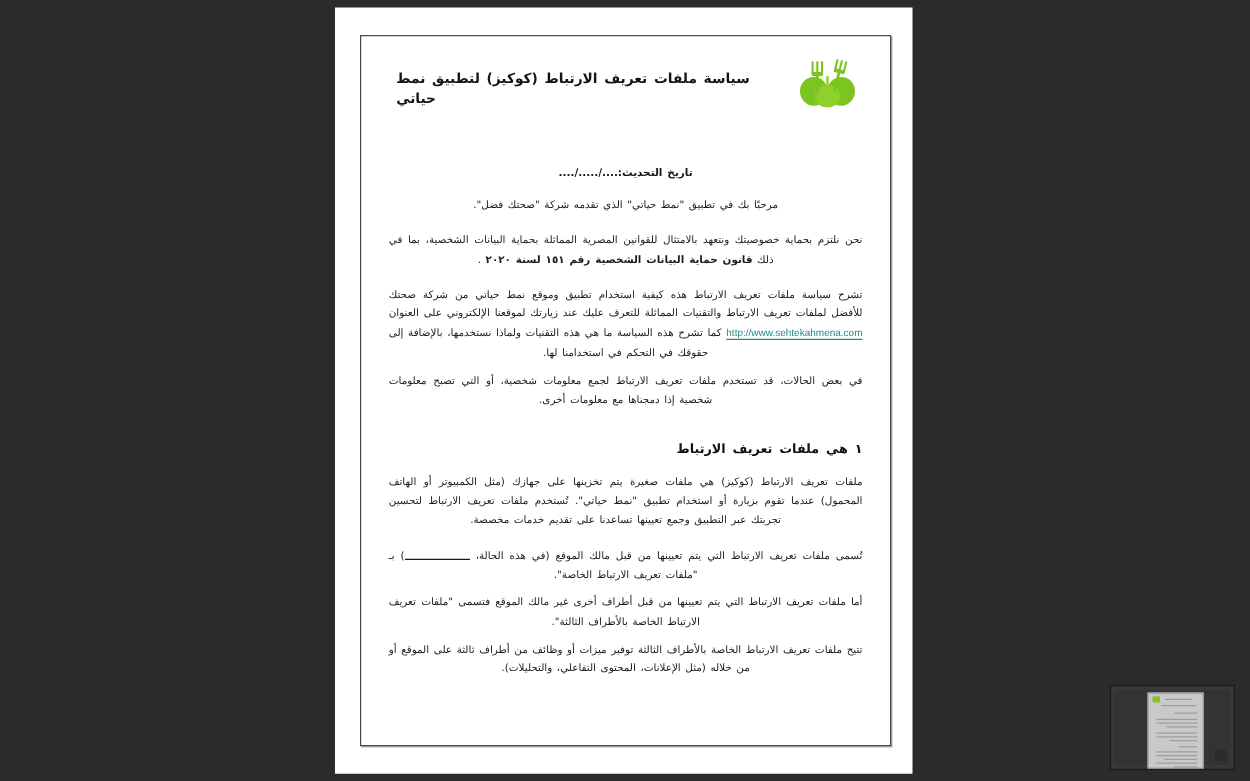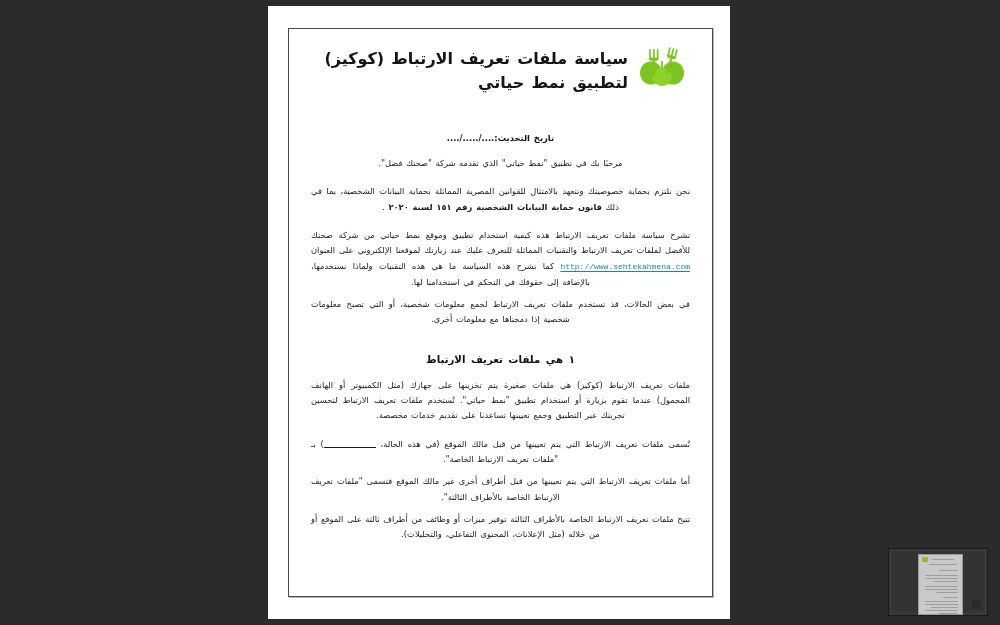--- a/index.html
+++ b/index.html
@@ -81,25 +81,25 @@
     flex: 1 1 auto;
     display: flex;
     align-items: center;
     justify-content: center;
     min-height: 60px;
     padding: 0 6px;
   }
 
   #doc-title {
     font-family: "DejaVu Sans", "Liberation Sans", sans-serif;
-    font-size: 16px;
+    font-size: 11px;
     font-weight: bold;
     color: #151515;
     line-height: 1.5;
-    text-align: right;
+    text-align: left;
     letter-spacing: 0.3px;
     word-spacing: 1.5px;
   }
 
   
   .para {
     font-family: "DejaVu Sans", "Liberation Sans", sans-serif;
     font-size: 8.3px;
     color: #1b1b1b;
     line-height: 1.85;
@@ -127,32 +127,31 @@
   }
 
   
   .doc-link {
     color: #1f8a8a;
     text-decoration: underline;
     text-underline-offset: 1.5px;
     direction: ltr;
     unicode-bidi: embed;
     display: inline-block;
-    font-family: Liberation Mono, monospace;
+    font-family: Liberation Sans, sans-serif;
     font-size: 8px;
     cursor: pointer;
   }
 
   
   .section-heading {
     font-family: "DejaVu Sans", "Liberation Sans", sans-serif;
     font-size: 10.2px;
     font-weight: bold;
     color: #101010;
-    text-align: center;
     word-spacing: 2px;
     letter-spacing: 0.2px;
   }
 
   .blank-rule {
     display: inline-block;
     border-bottom: 0.9px solid #1b1b1b;
     width: 52px;
     vertical-align: -1px;
   }

